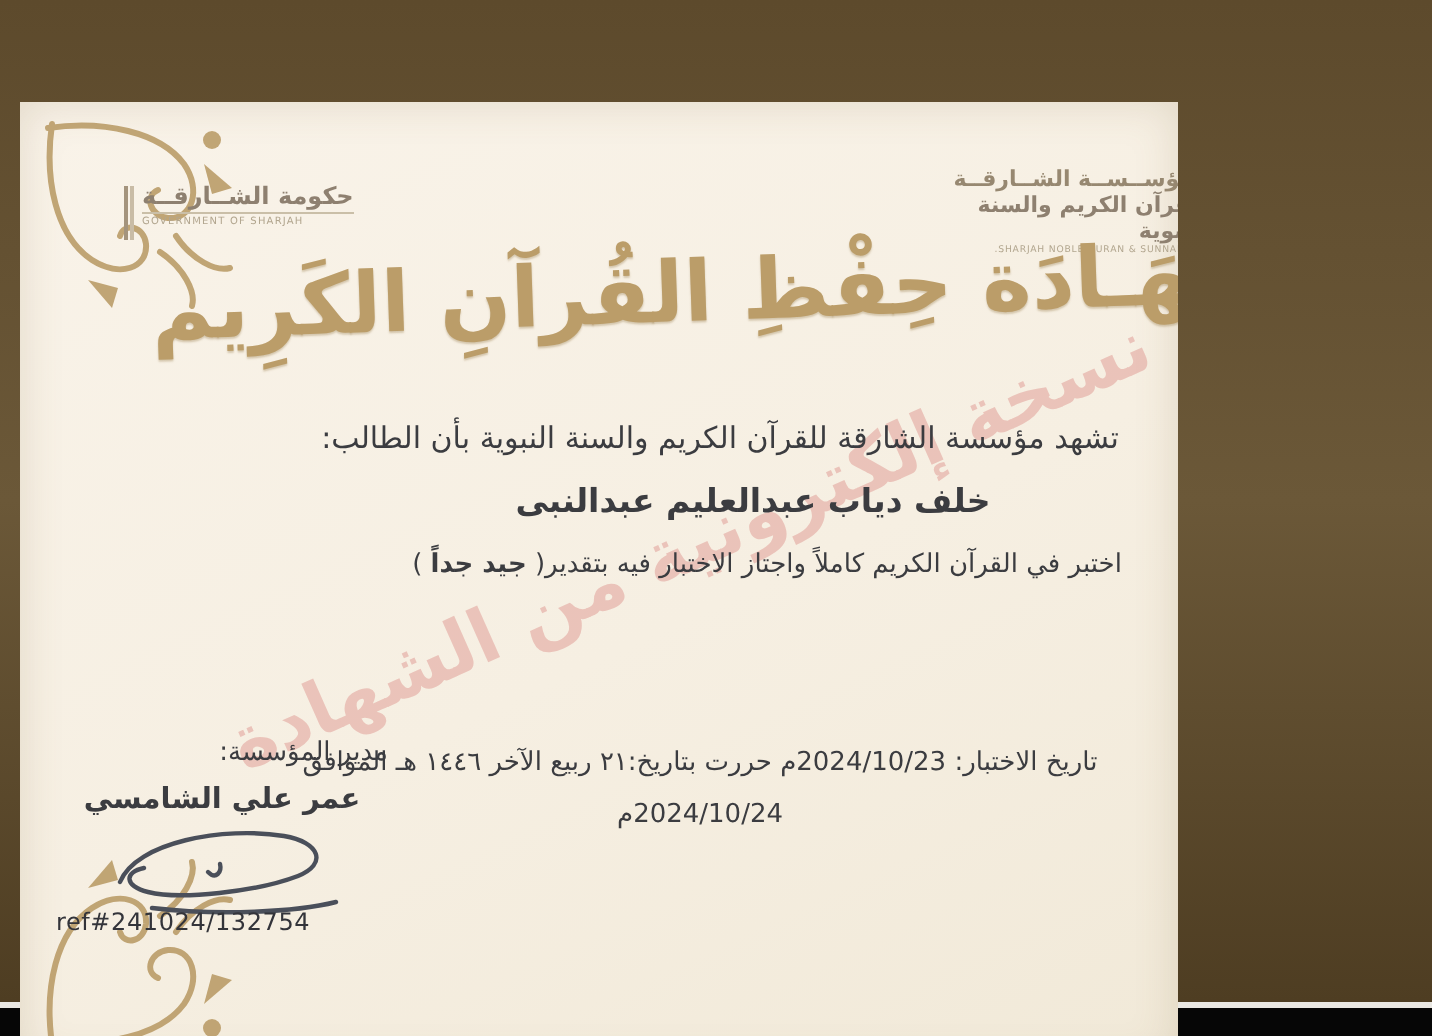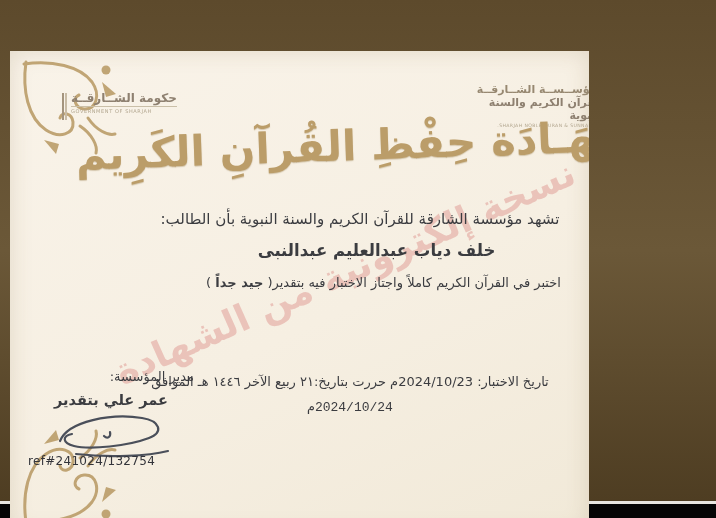--- a/index.html
+++ b/index.html
@@ -50,21 +50,21 @@
   }
 
   .body-text{position:absolute;left:4px;top:152px;width:692px;text-align:center;direction:rtl;color:var(--ink,#3b3c40);}
   .body-text .ln{line-height:32px;white-space:nowrap;}
   .ln-attest{font-size:15px;}
   .ln-name{font-size:16.5px;font-weight:bold;padding-left:33px;}
   .ln-result{font-size:13px;padding-left:47px;}
   .ln-bless{font-size:14.5px;}
 
   .dates{position:absolute;left:130px;top:321px;width:420px;text-align:center;direction:rtl;color:var(--ink,#3b3c40);font-size:13px;line-height:19px;}
-  .dates .d2{margin-top:7px;font-family:Liberation Mono, monospace;}
+  .dates .d2{margin-top:7px;}
 
   .sig-block{position:absolute;left:18px;top:318px;width:166px;direction:rtl;color:var(--ink,#3b3c40);}
   .sig-role{font-size:13px;text-align:right;padding-left:4px;}
   .sig-name{font-size:14.5px;font-weight:bold;text-align:center;margin-top:8px;}
   .sig-img{display:block;margin:1px auto 0;}
   .sig-ref{font-size:12px;direction:ltr;color:#33343a;margin-top:-5px;letter-spacing:.3px;}
 </style>
 </head>
 <body>
 
@@ -156,21 +156,21 @@
       <div class="ln ln-result"><span>اختبر في القرآن الكريم كاملاً واجتاز الاختبار فيه بتقدير(</span> <b>جيد جداً</b> <span>)</span></div>
     </div>
 
     <div class="dates">
       <div class="d1">تاريخ الاختبار: 2024/10/23م حررت بتاريخ:٢١ ربيع الآخر ١٤٤٦ هـ الموافق</div>
       <div class="d2">2024/10/24م</div>
     </div>
 
     <div class="sig-block">
       <div class="sig-role">مدير المؤسسة:</div>
-      <div class="sig-name">عمر علي بتقدير</div>
+      <div class="sig-name">عمر علي الشامسي</div>
       <svg class="sig-img" width="130" height="50" viewBox="0 0 130 50">
         <g fill="none" stroke="var(--sig,#4a4f5a)" stroke-width="2.2" stroke-linecap="round">
           <path d="M14,32 C22,12 66,4 96,9 C114,12 118,23 103,29 C82,37 44,41 28,37 C16,34 16,27 26,25"></path>
           <path d="M58,27 C62,31 65,27 64,23"></path>
           <path d="M30,45 C64,49 102,47 122,42"></path>
         </g>
       </svg>
       <div class="sig-ref">ref#241024/132754</div>
     </div>
 

